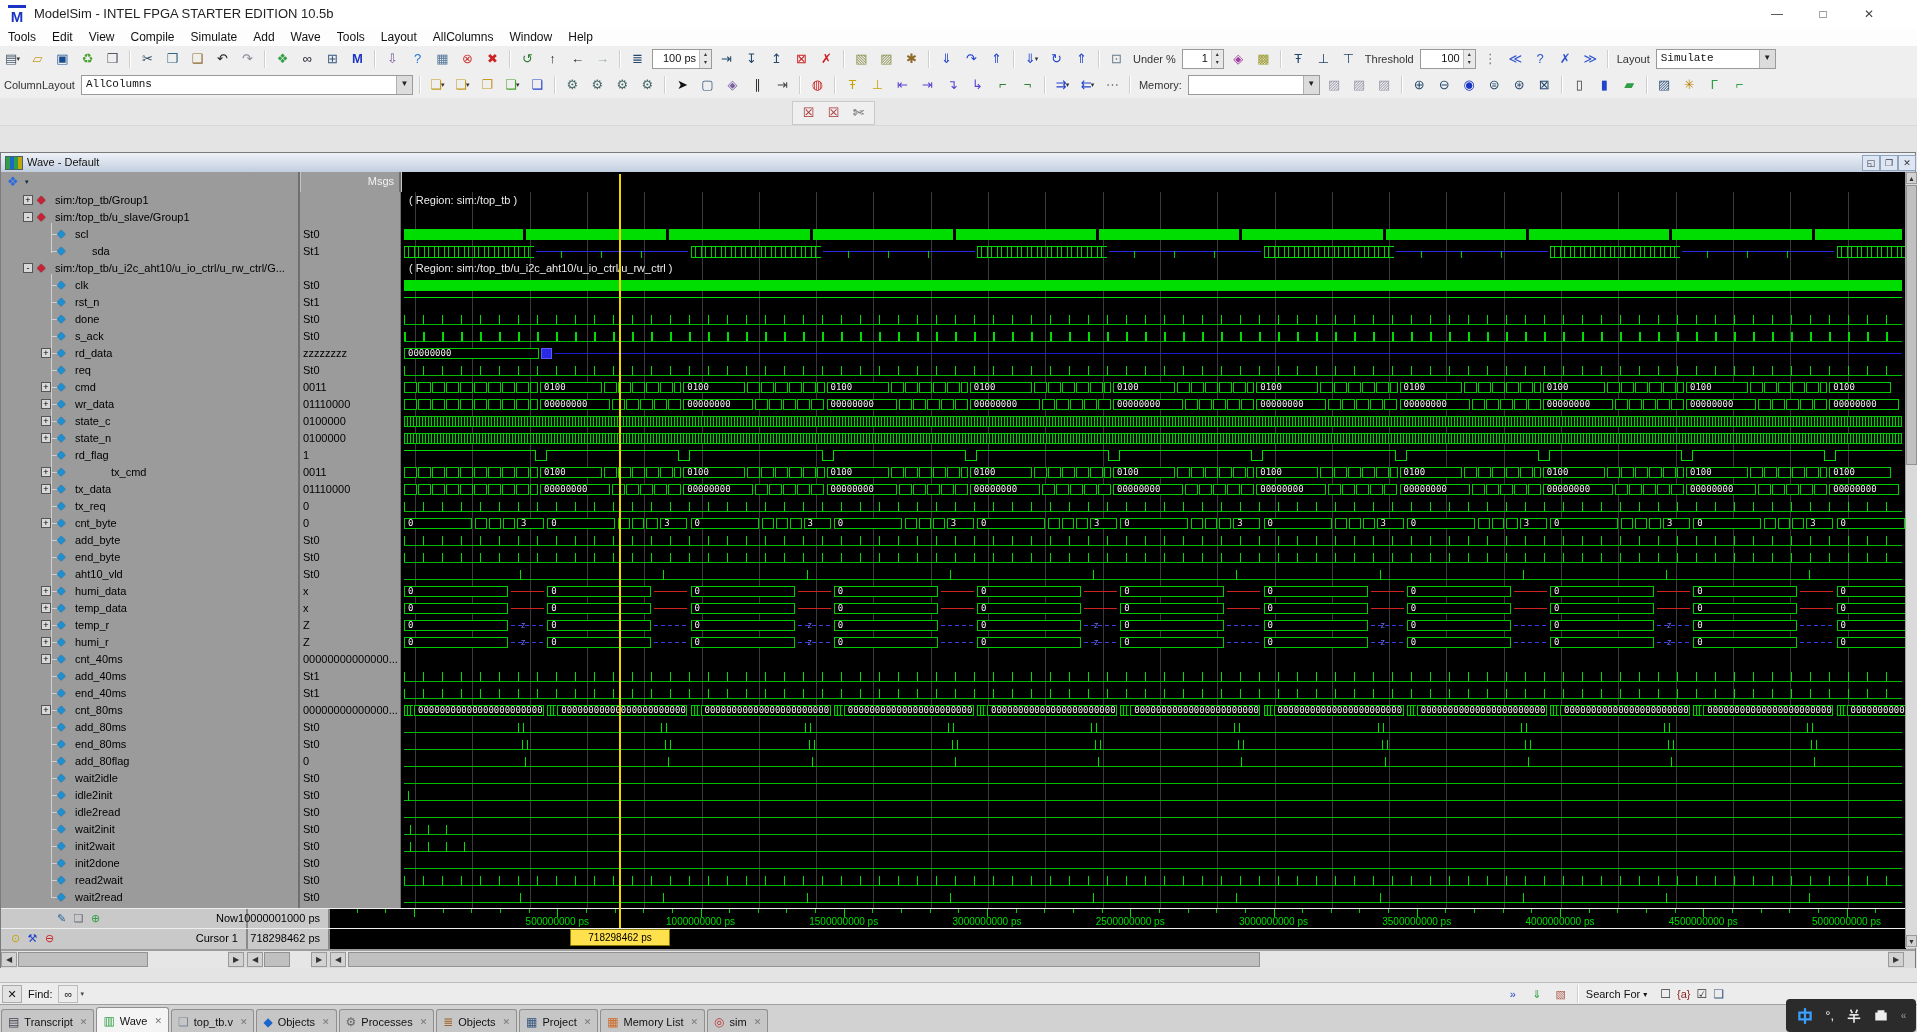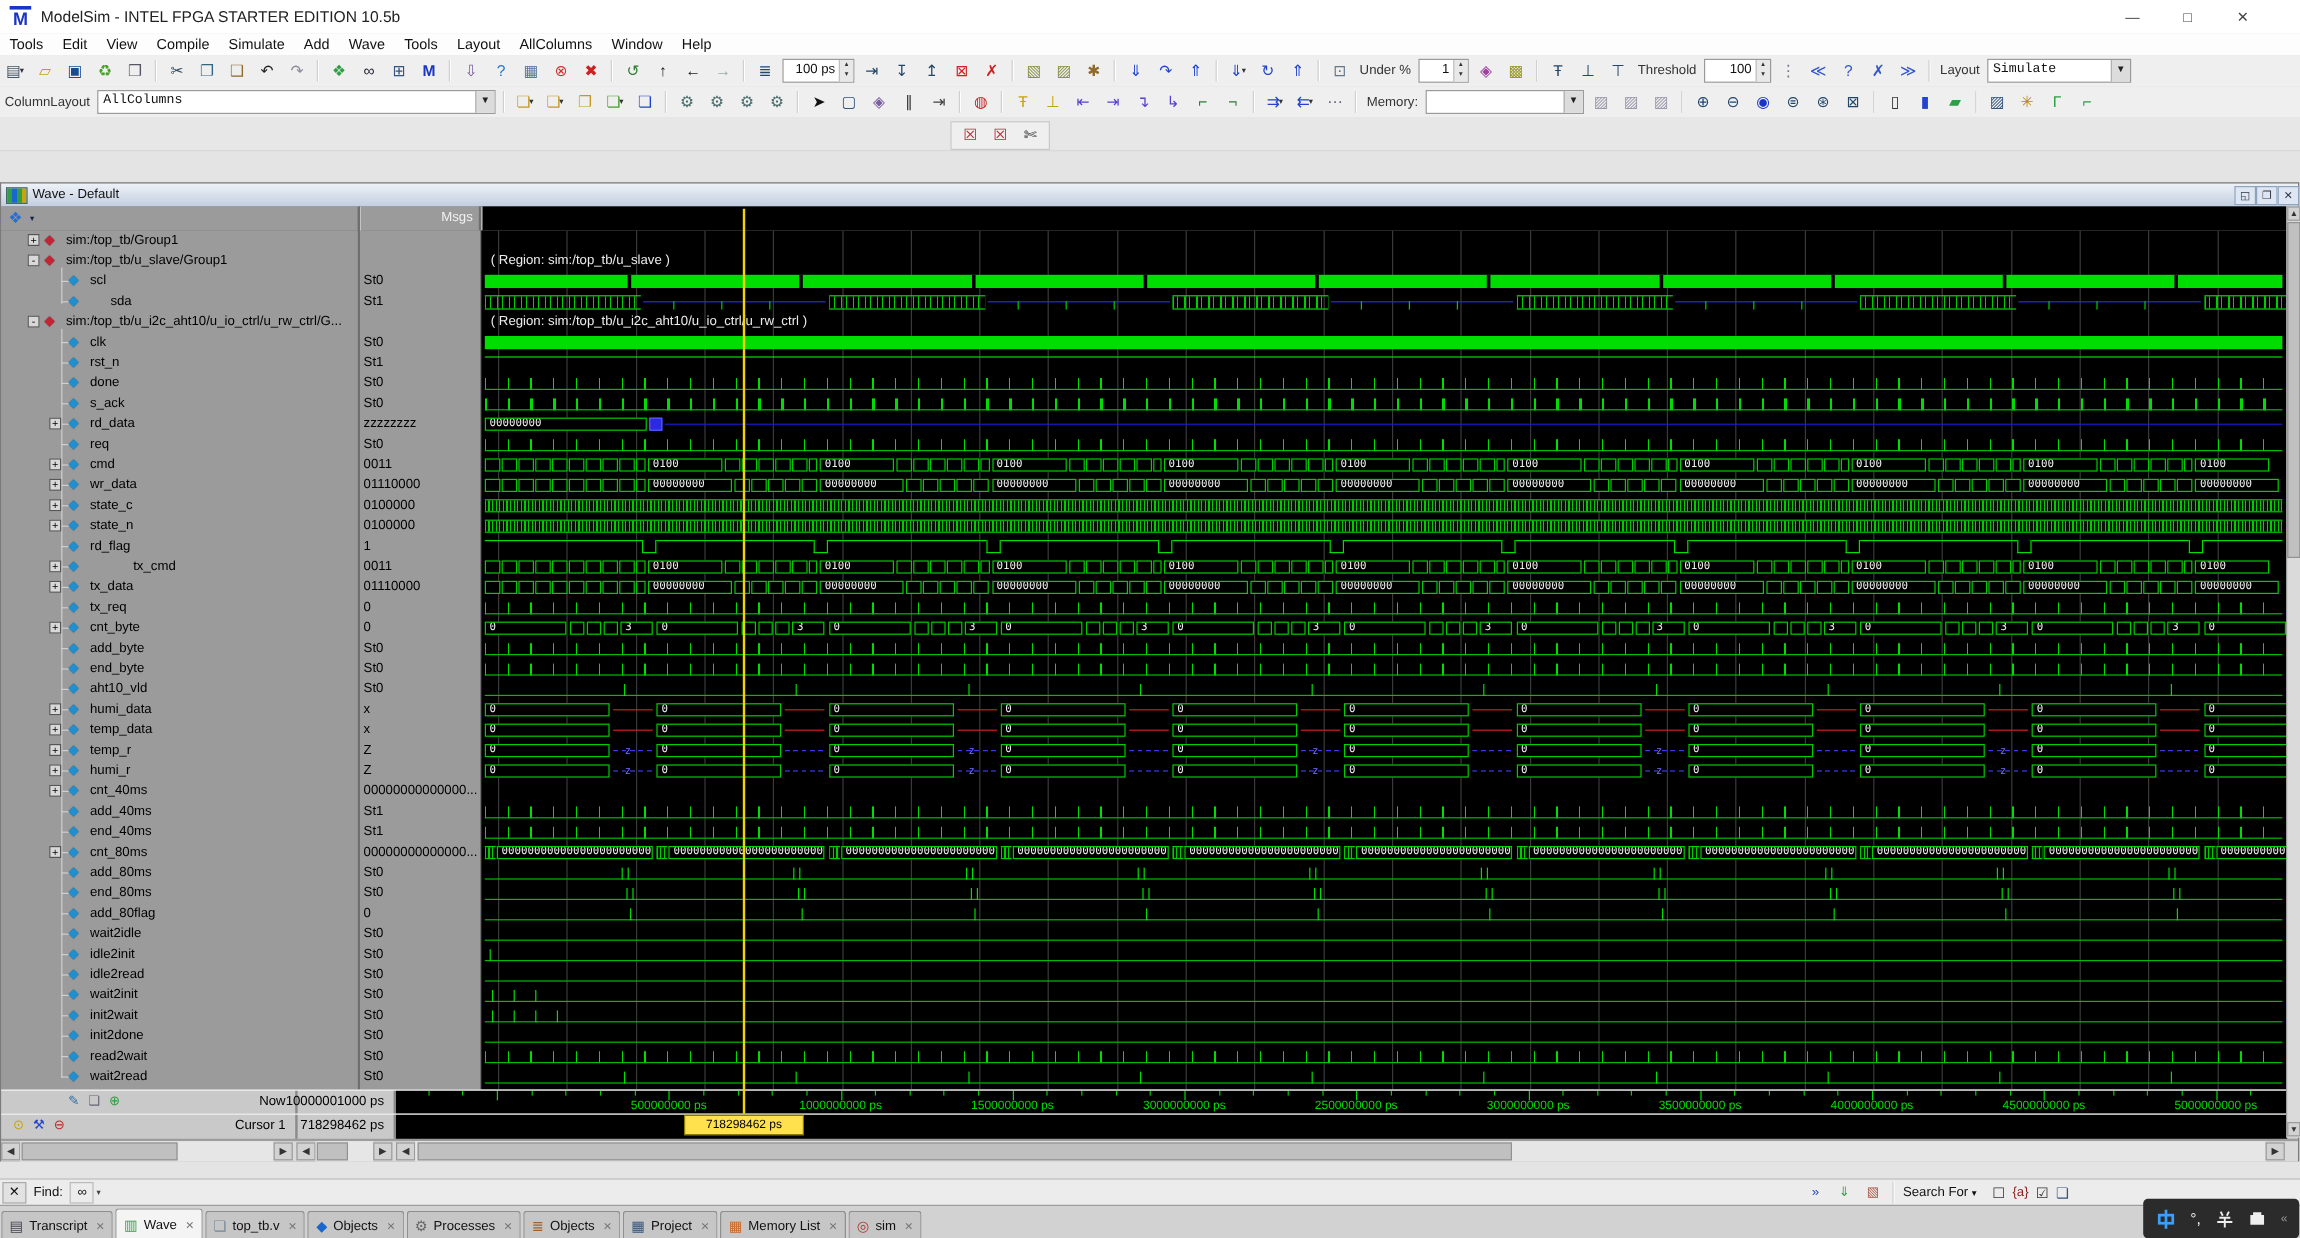--- a/index.html
+++ b/index.html
@@ -888,22 +888,22 @@
       <div class="gl" style="left: 988.1px;"></div>
       <div class="gl" style="left: 1045.4px;"></div>
       <div class="gl" style="left: 1102.7px;"></div>
       <div class="gl" style="left: 1160px;"></div>
       <div class="gl" style="left: 1217.3px;"></div>
       <div class="gl" style="left: 1274.6px;"></div>
       <div class="gl" style="left: 1331.9px;"></div>
       <div class="gl" style="left: 1389.2px;"></div>
       <div class="gl" style="left: 1446.5px;"></div>
       <div class="gl" style="left: 1503.8px;"></div>
-      <div class="wrow" style="top: 17px;">
-        <div class="rg">( Region: sim:/top_tb/u_slave )</div>
+      <div class="wrow" style="top: 0px;">
+        <div class="rg">( Region: sim:/top_tb )</div>
       </div>
       <div class="wrow" style="top: 34px;">
         <div class="gb"></div>
         <div class="gp" style="left: 122px;"></div>
         <div class="gp" style="left: 265.3px;"></div>
         <div class="gp" style="left: 408.5px;"></div>
         <div class="gp" style="left: 551.8px;"></div>
         <div class="gp" style="left: 695px;"></div>
         <div class="gp" style="left: 838.3px;"></div>
         <div class="gp" style="left: 981.5px;"></div>

